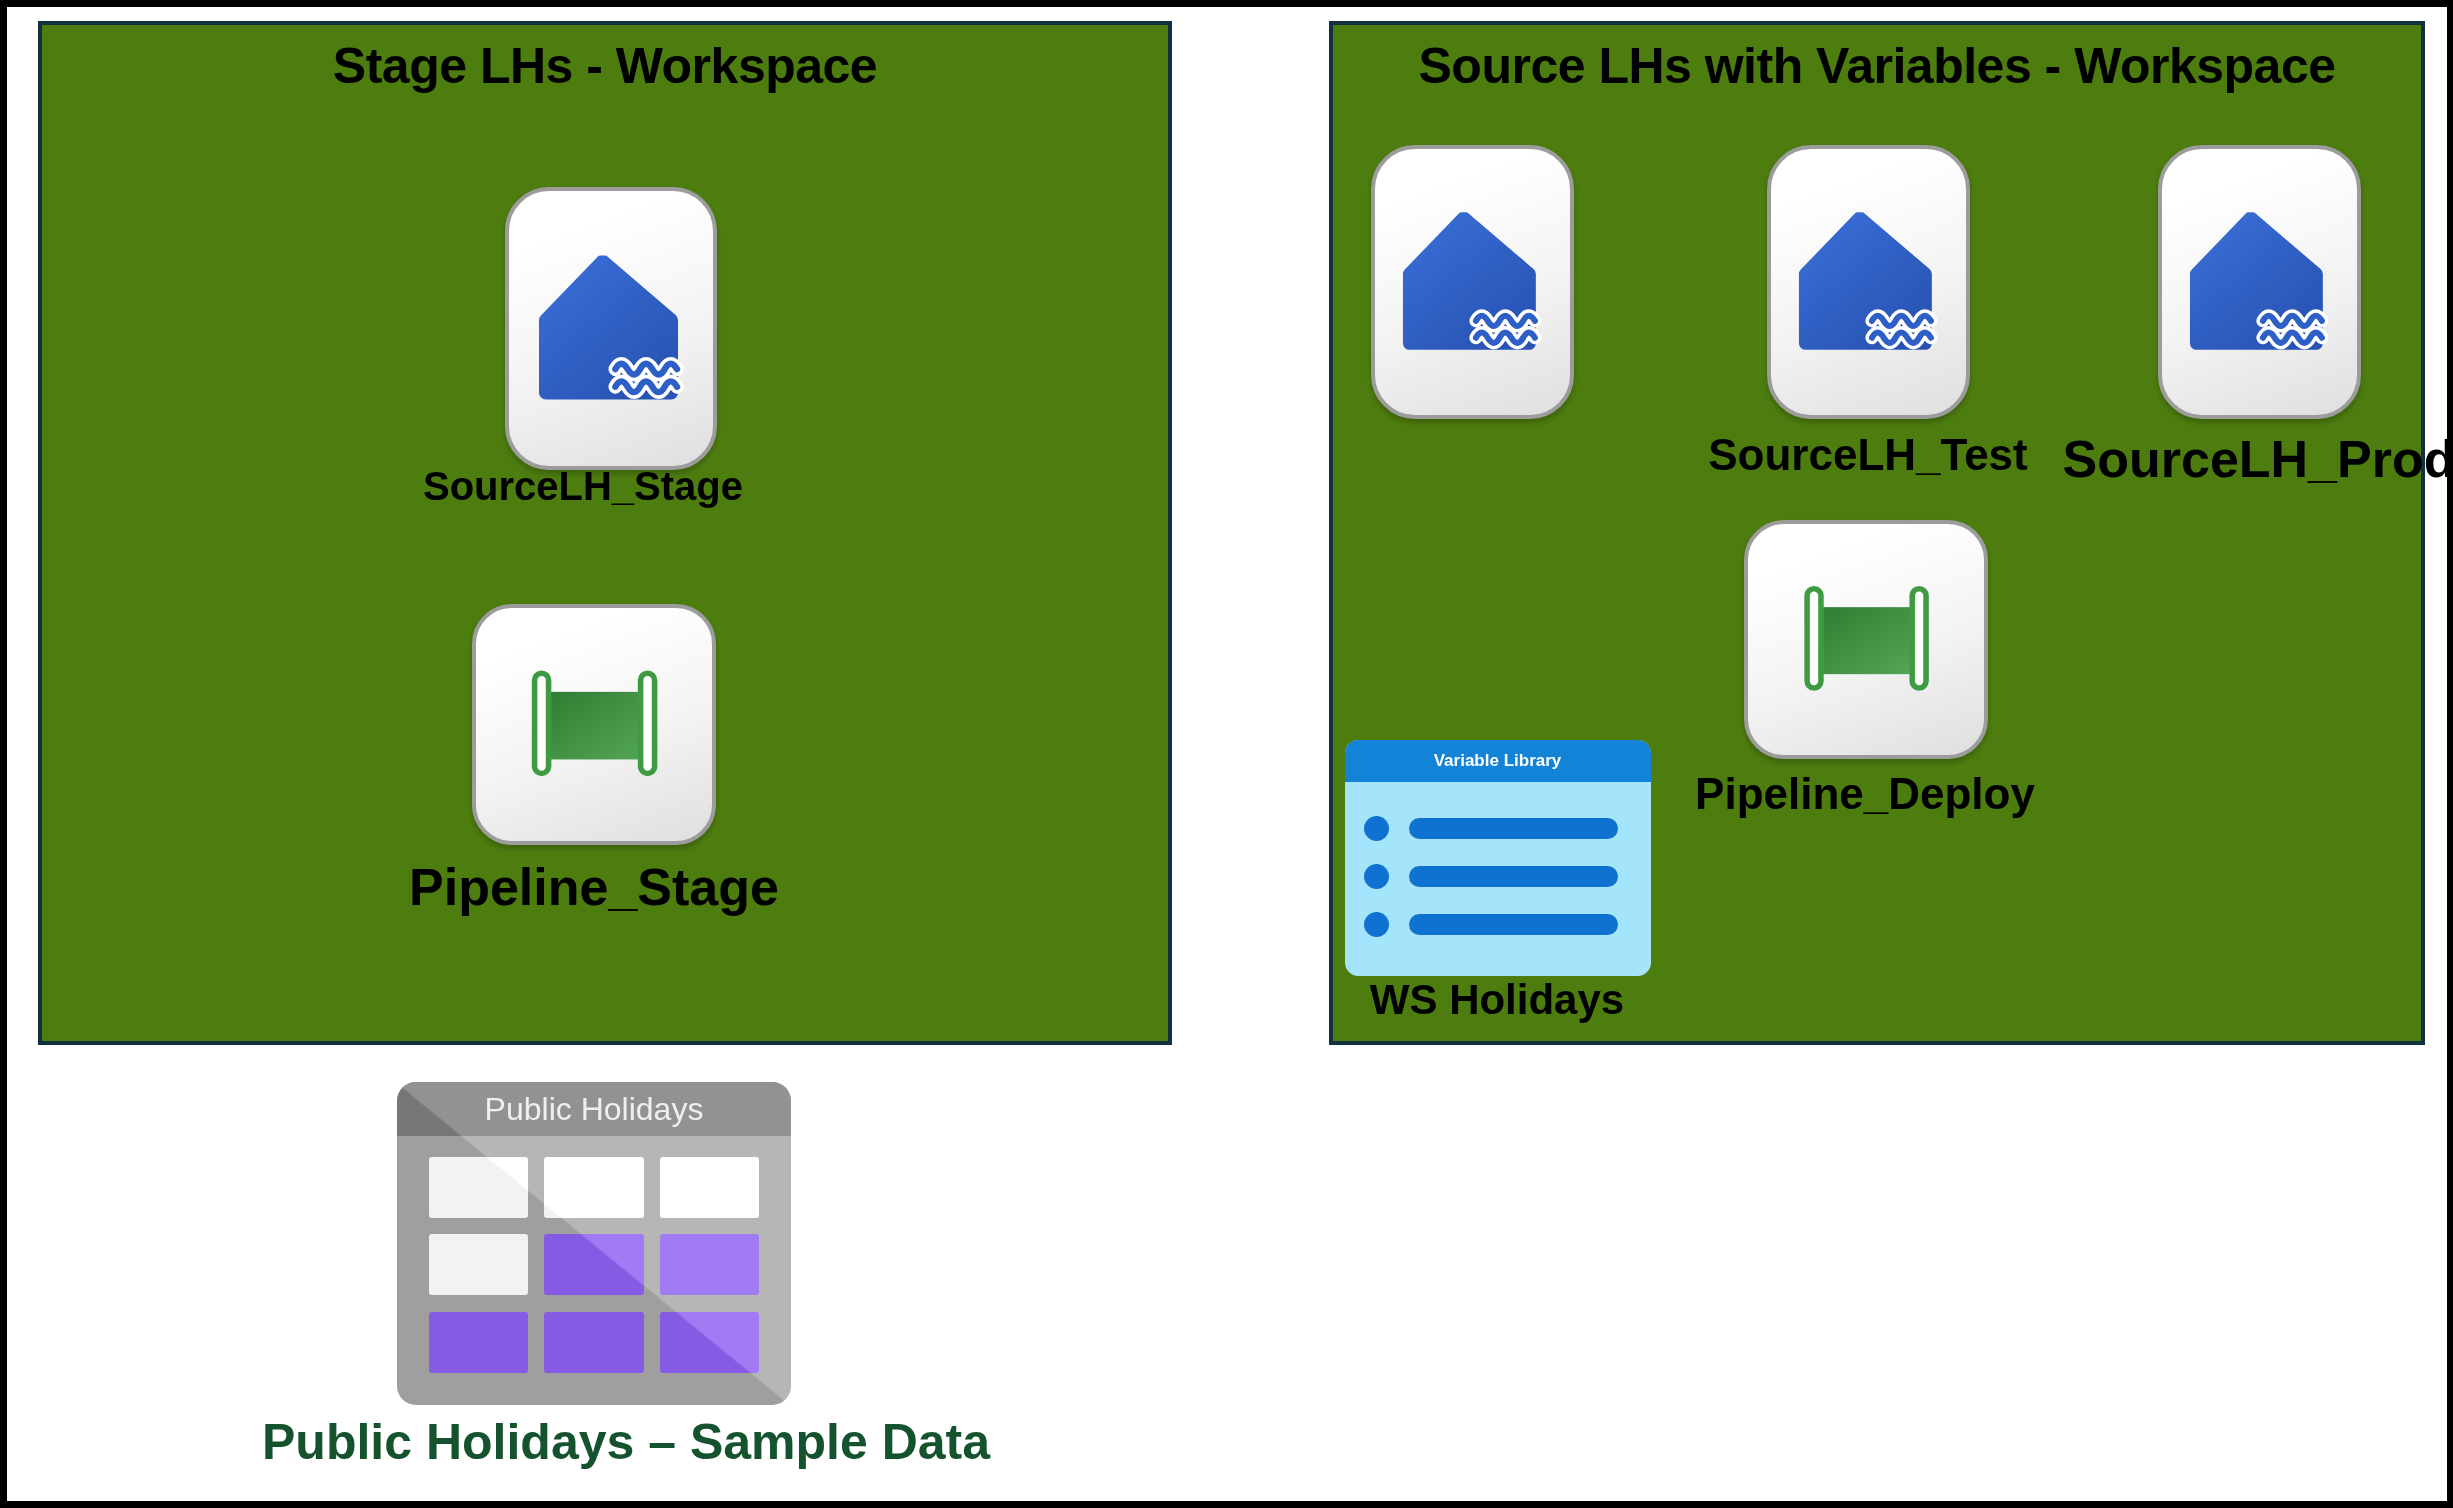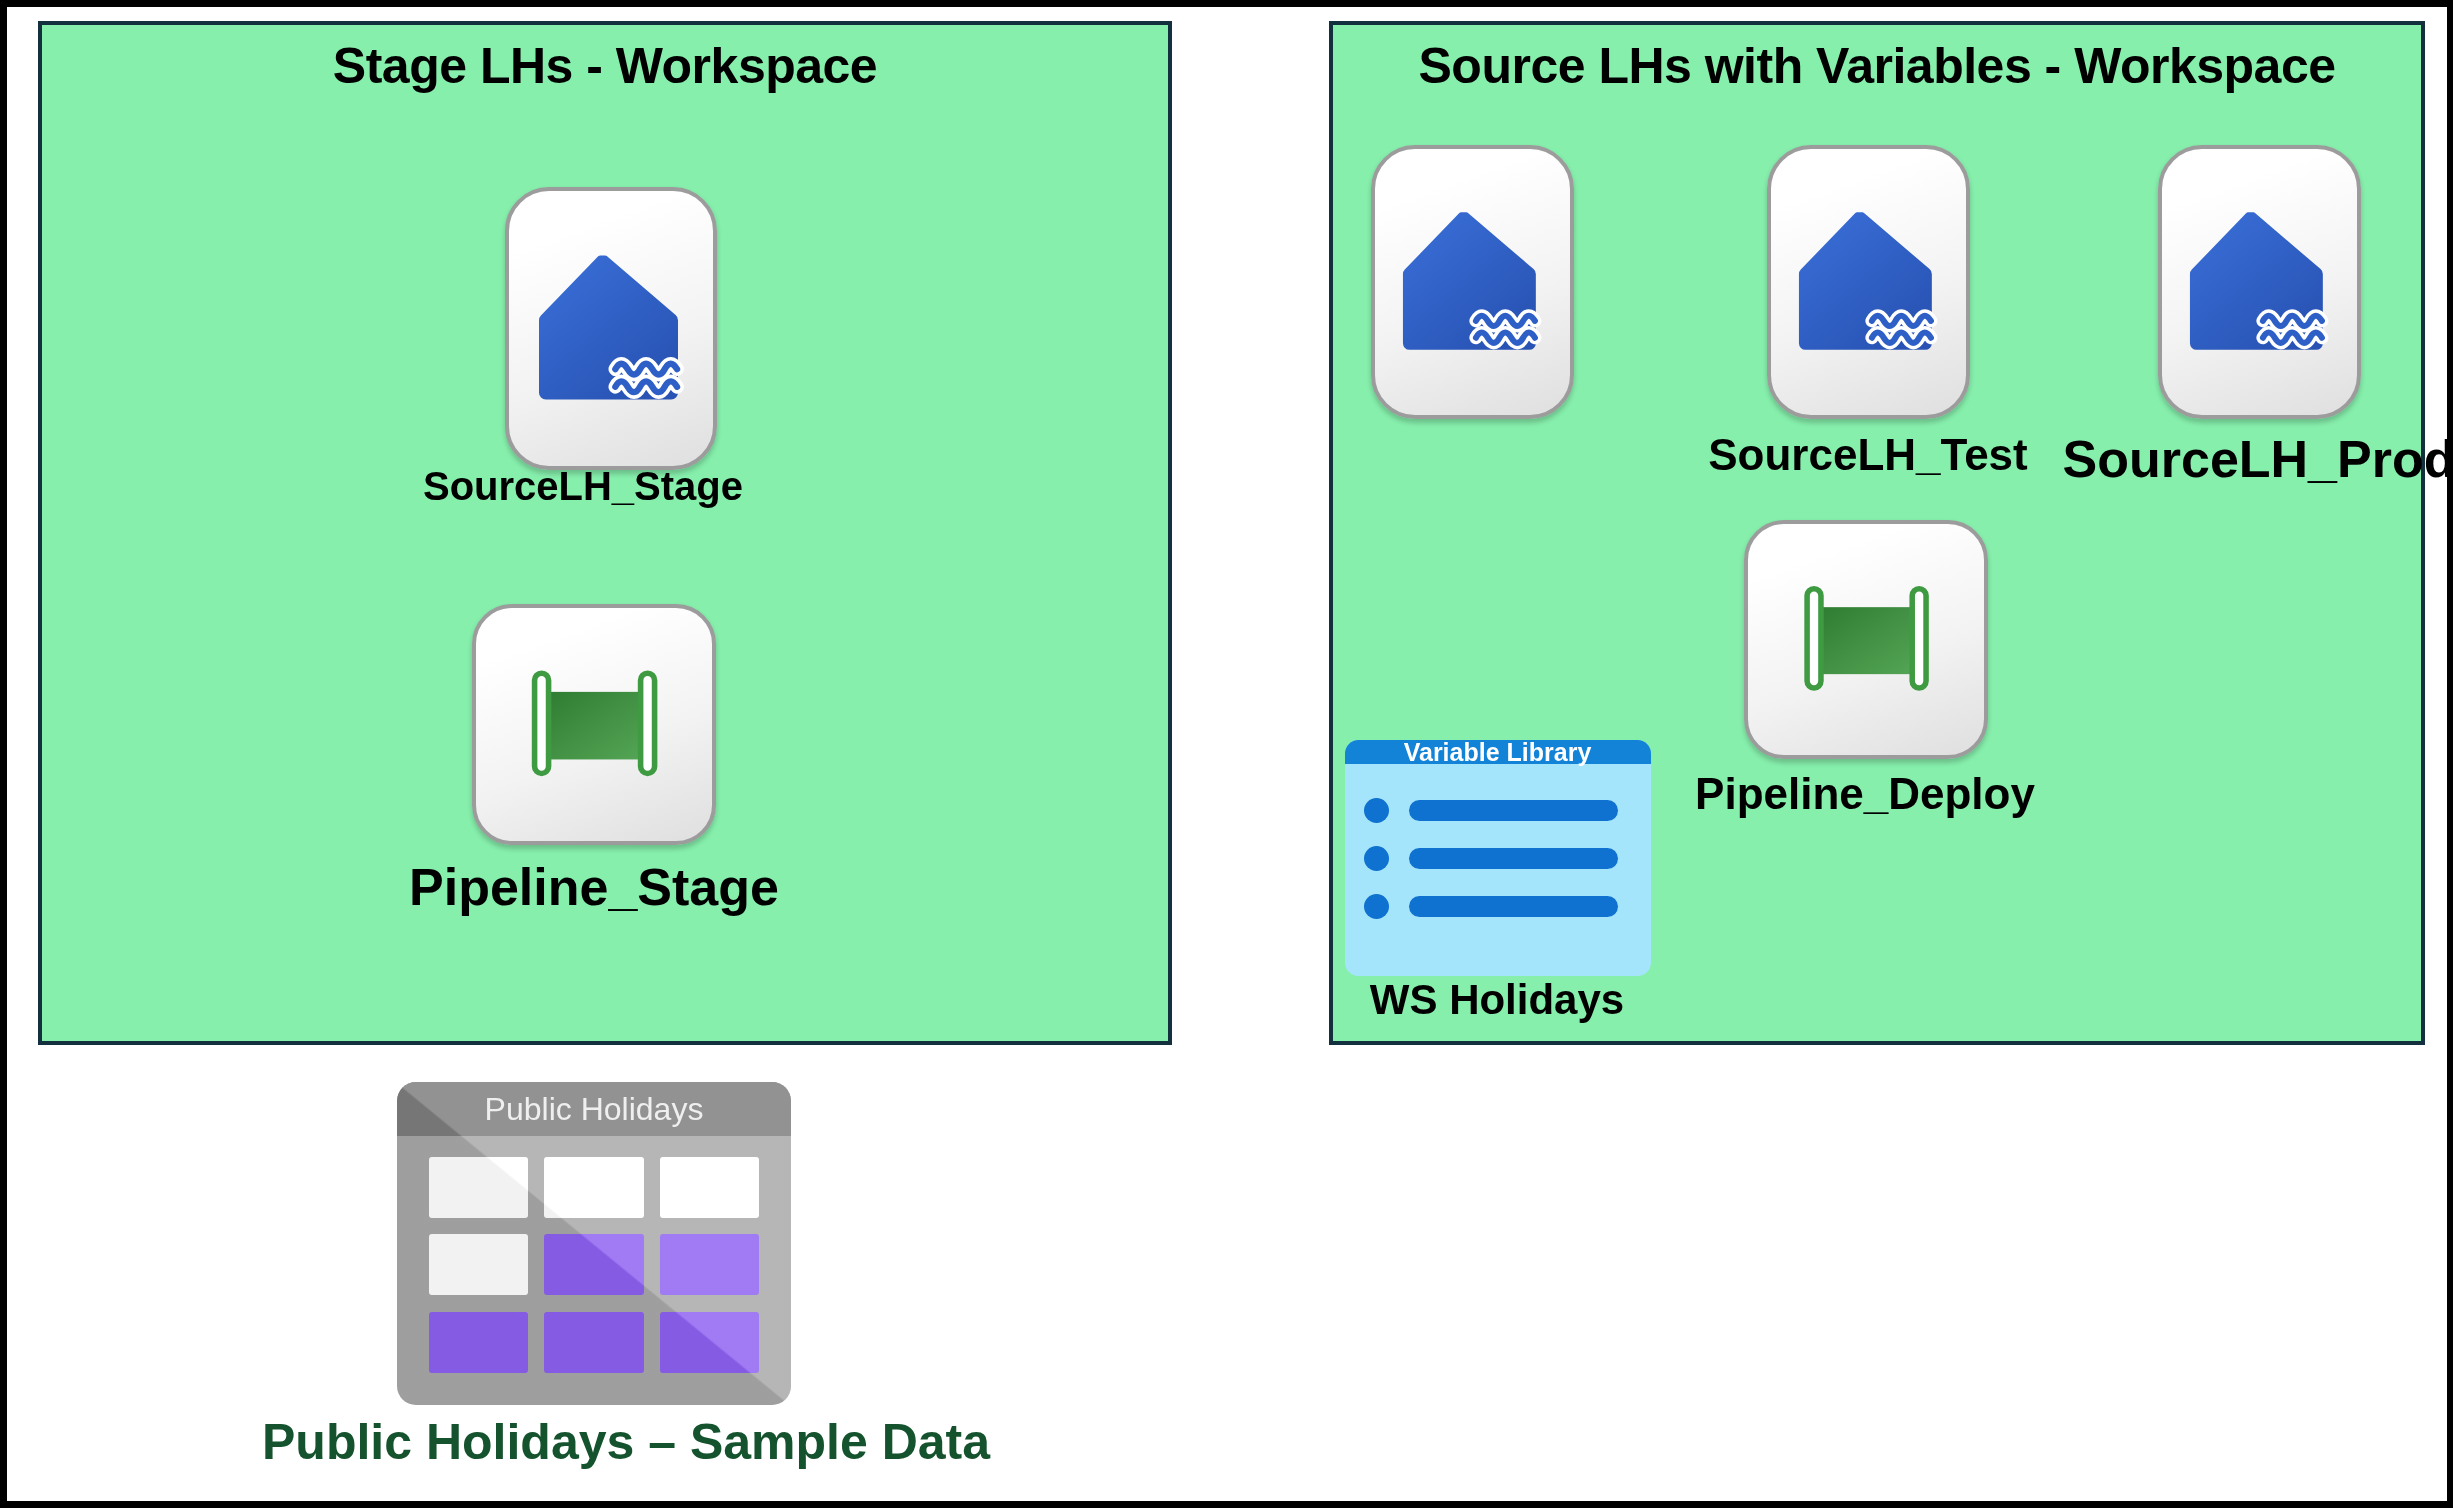--- a/index.html
+++ b/index.html
@@ -13,21 +13,21 @@
   }
   .frame{
     position:absolute;inset:0;
     border:7.6px solid #000000;
     pointer-events:none;
     z-index:50;
   }
   .workspace{
     position:absolute;
     box-sizing:border-box;
-    background:#86efac;
+    background:#4d7c0f;
     border:4.8px solid #13303f;
     text-decoration:underline;
   }
   .ws-title{
     position:absolute;
     top:11.5px;left:0;right:0;
     text-align:center;
     font-size:50px;
     font-weight:700;
     letter-spacing:-0.5px;
@@ -55,24 +55,24 @@
   
   .varlib{
     position:absolute;
     width:306px;height:236px;
     border-radius:13.4px;
     background:#a5e5fb;
     overflow:hidden;
     box-sizing:border-box;
   }
   .varlib-header{
-    height:24px;
+    height:42px;
     background:#1283d6;
     color:#ffffff;
-    font-size:25px;
+    font-size:17px;
     font-weight:700;
     display:flex;align-items:center;justify-content:center;
   }
   .varlib-rows{
     padding:34px 32.5px 0 19px;
     display:flex;flex-direction:column;gap:23px;
   }
   .varlib-row{display:flex;align-items:center;gap:20px;height:25px;}
   .varlib-dot{width:25px;height:25px;border-radius:50%;background:#0f72d0;flex:0 0 auto;}
   .varlib-bar{height:21px;border-radius:10.5px;background:#0f72d0;flex:1;}

